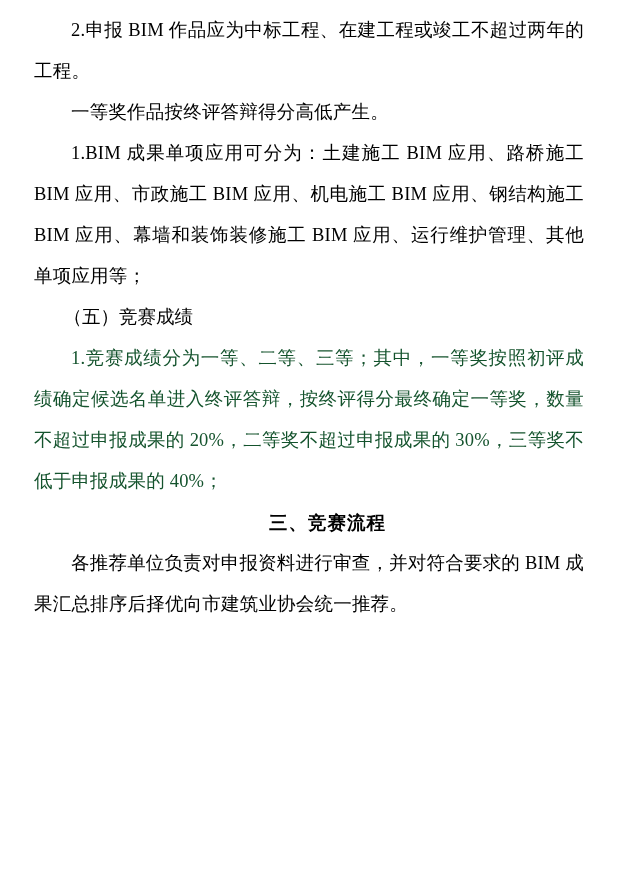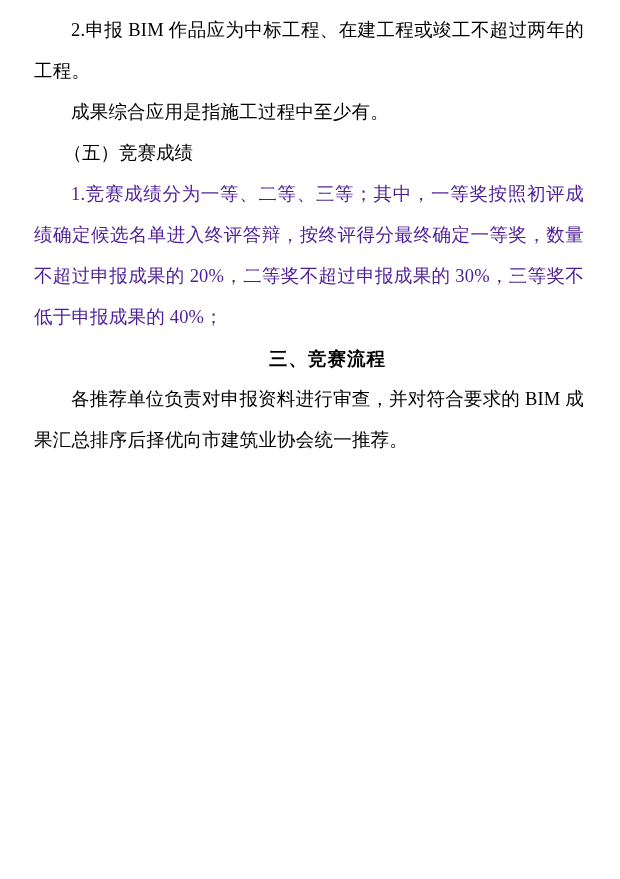--- a/index.html
+++ b/index.html
@@ -27,21 +27,21 @@
     text-align: justify;
     text-justify: inter-ideograph;
     letter-spacing: 0.2px;
     margin: 0;
     white-space: pre-wrap;
   }
   .indent {
     text-indent: 2em;
   }
   .red {
-    color: #4c1d95;
+    color: #14532d;
   }
   .heading {
     font-family: "DejaVu Sans", "Liberation Sans", sans-serif;
     font-weight: bold;
     font-size: 18.5px;
     line-height: 41px;
     text-indent: 2em;
     margin: 0;
     letter-spacing: 1px;
     text-align: center;
@@ -54,22 +54,23 @@
   }
 </style>
 </head>
 <body>
 
 <div class="page">
 
   <p class="para indent">2.申报 BIM 作品应为中标工程、在建工程或竣工不超过两年的工程。</p>
 
 
-  <p class="para indent">成果综合应用是指施工过程中至少有。</p>
+  <p class="para indent">一等奖作品按终评答辩得分高低产生。</p>
 
+  <p class="para indent">1.BIM 成果单项应用可分为：土建施工 BIM 应用、路桥施工 BIM 应用、市政施工 BIM 应用、机电施工 BIM 应用、钢结构施工 BIM 应用、幕墙和装饰装修施工 BIM 应用、运行维护管理、其他单项应用等；</p>
 
 
   <p class="sub-heading">（五）竞赛成绩</p>
 
   <p class="para indent red">1.竞赛成绩分为一等、二等、三等；其中，一等奖按照初评成绩确定候选名单进入终评答辩，按终评得分最终确定一等奖，数量不超过申报成果的 20%，二等奖不超过申报成果的 30%，三等奖不低于申报成果的 40%；</p>
 
 
   <p class="heading">三、竞赛流程</p>
 
 

